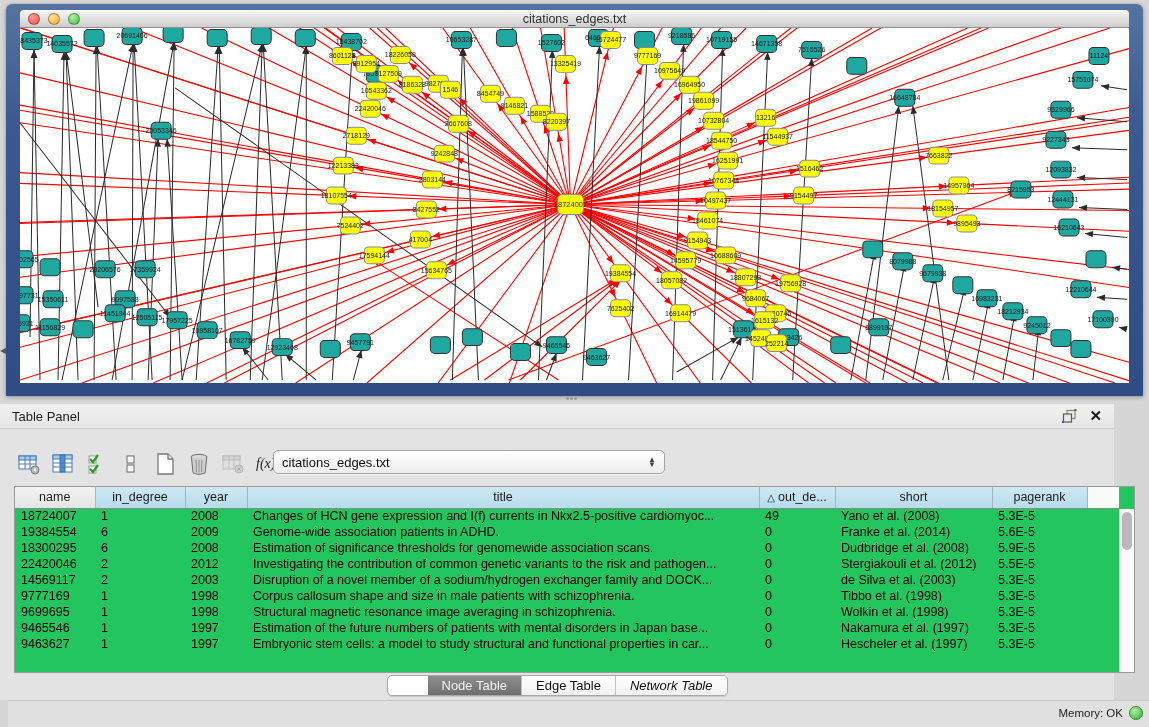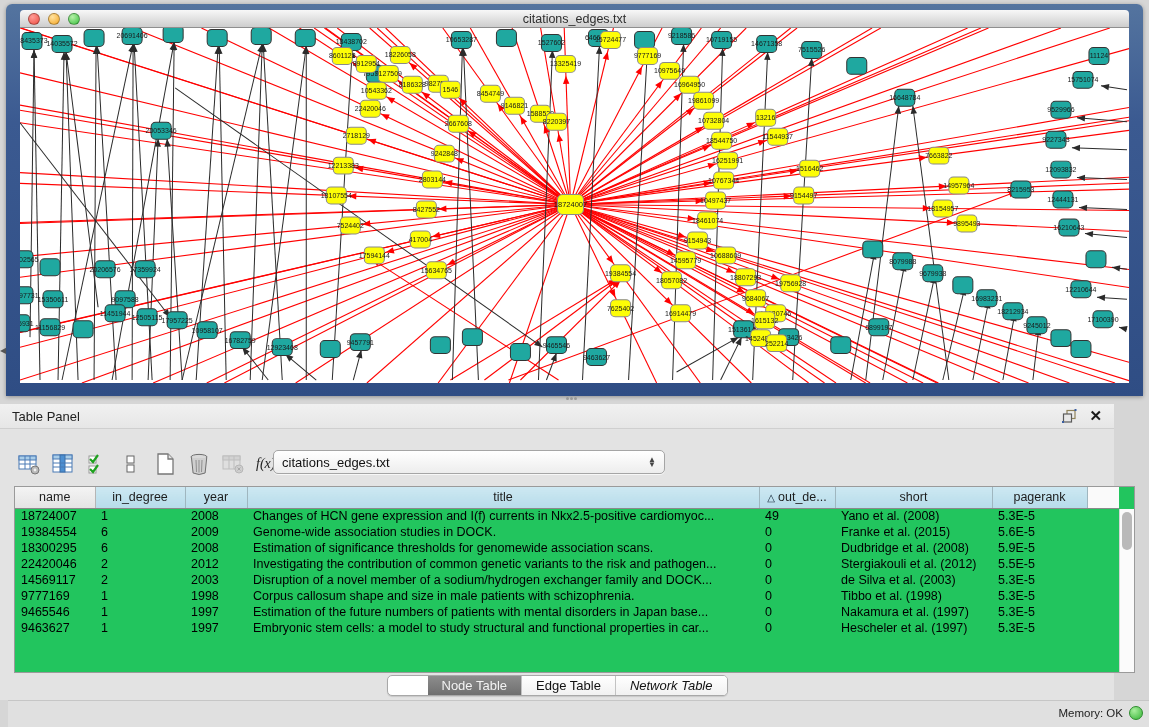--- a/index.html
+++ b/index.html
@@ -719,23 +719,23 @@
               <td>Changes of HCN gene expression and I(f) currents in Nkx2.5-positive cardiomyoc...</td>
               <td>49</td>
               <td>Yano et al. (2008)</td>
               <td>5.3E-5</td>
               <td></td>
             </tr>
             <tr>
               <td>19384554</td>
               <td>6</td>
               <td>2009</td>
-              <td>Genome-wide association studies in DOCK.</td>
+              <td>Genome-wide association patients in ADHD.</td>
               <td>0</td>
-              <td>Franke et al. (2015)</td>
+              <td>Franke et al. (2014)</td>
               <td>5.6E-5</td>
               <td></td>
             </tr>
             <tr>
               <td>18300295</td>
               <td>6</td>
               <td>2008</td>
               <td>Estimation of significance thresholds for genomewide association scans.</td>
               <td>0</td>
               <td>Dudbridge et al. (2008)</td>
@@ -766,20 +766,30 @@
               <td>9777169</td>
               <td>1</td>
               <td>1998</td>
               <td>Corpus callosum shape and size in male patients with schizophrenia.</td>
               <td>0</td>
               <td>Tibbo et al. (1998)</td>
               <td>5.3E-5</td>
               <td></td>
             </tr>
             <tr>
+              <td>9699695</td>
+              <td>1</td>
+              <td>1998</td>
+              <td>Structural magnetic resonance image averaging in schizophrenia.</td>
+              <td>0</td>
+              <td>Wolkin et al. (1998)</td>
+              <td>5.3E-5</td>
+              <td></td>
+            </tr>
+            <tr>
               <td>9465546</td>
               <td>1</td>
               <td>1997</td>
               <td>Estimation of the future numbers of patients with mental disorders in Japan base...</td>
               <td>0</td>
               <td>Nakamura et al. (1997)</td>
               <td>5.3E-5</td>
               <td></td>
             </tr>
             <tr>

